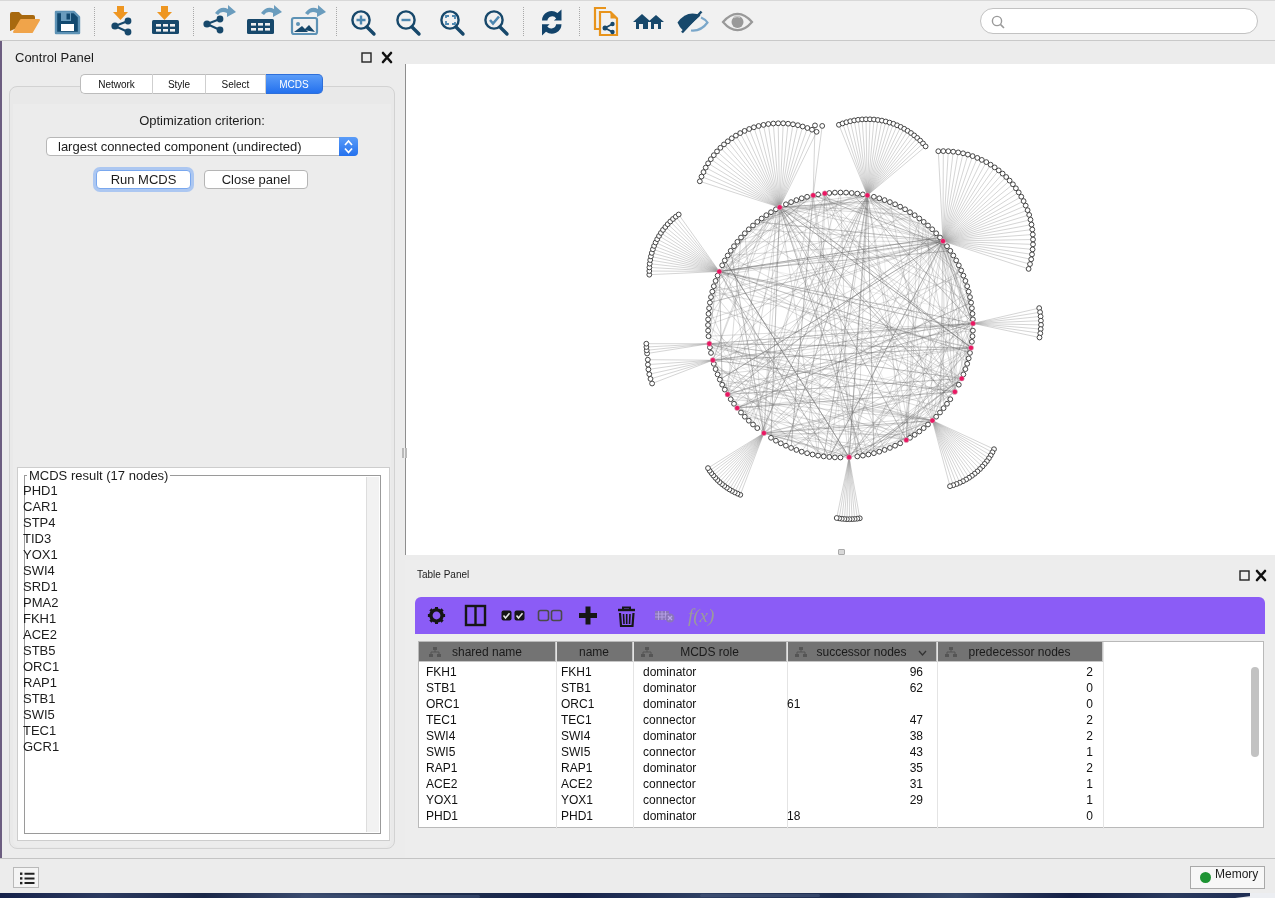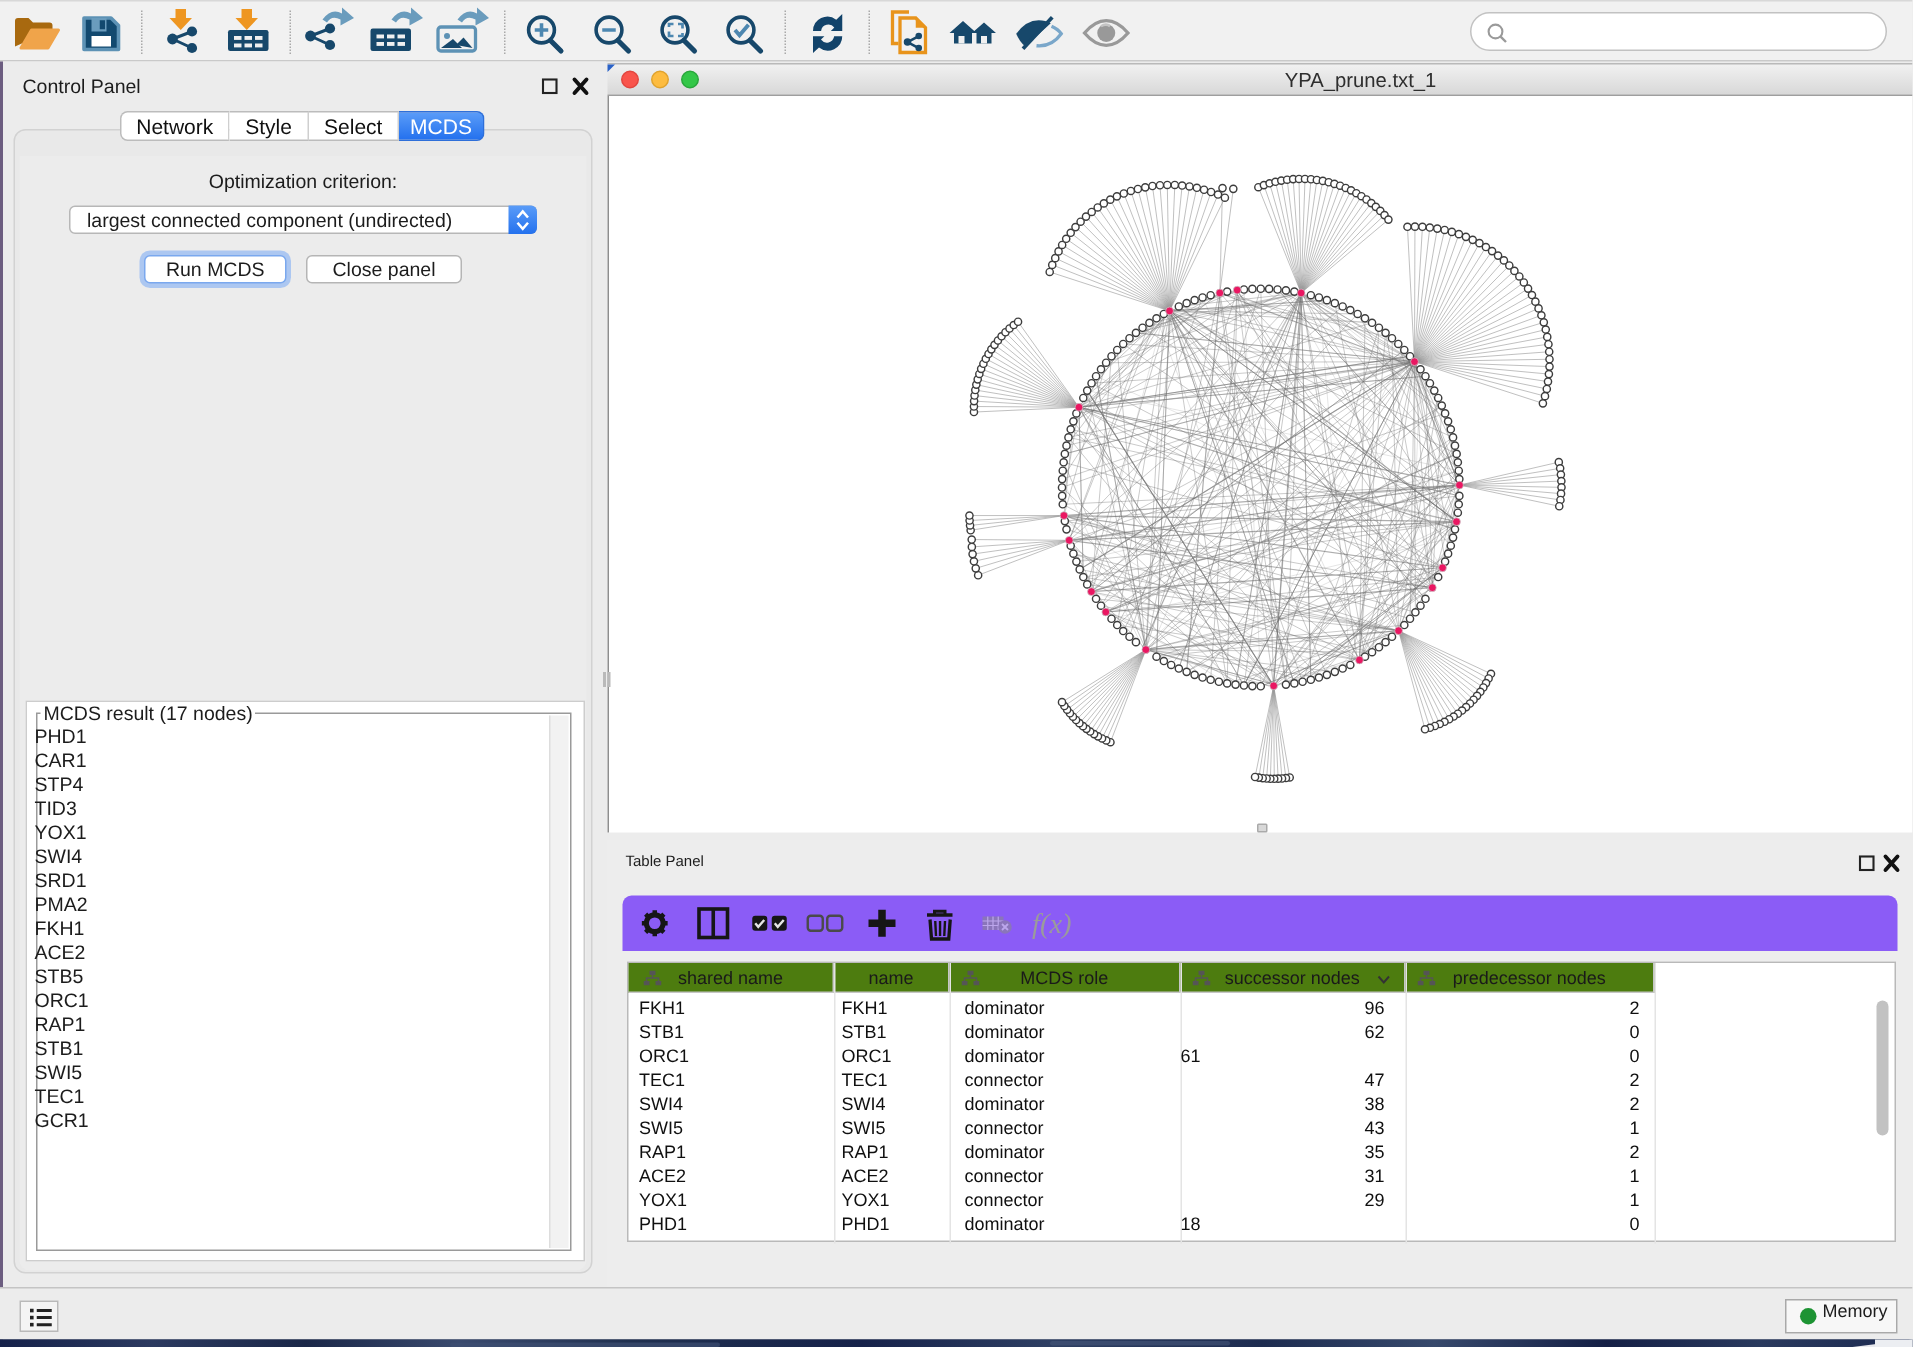--- a/index.html
+++ b/index.html
@@ -11,21 +11,21 @@
 #toolbar { left:0; top:0; width:1275px; height:41px; background:#f1f1f1; border-bottom:1px solid #c9c9c9; border-top:1px solid #d8d8d8; }
 .tsep { position:absolute; top:6px; height:29px; width:0; border-left:1px dotted #a9a9a9; }
 #searchbox { position:absolute; left:980px; top:7px; width:278px; height:26px; background:#fff; border:1px solid #c2c2c2; border-radius:13px; }
 
 
 #leftedge { left:0; top:41px; width:2px; height:852px; background:#6c5d80; }
 #cpanel { left:2px; top:41px; width:402px; height:817px; background:#ececec; }
 #cpanel .title { position:absolute; left:13px; top:9px; font-size:13px; color:#1c1c1c; }
 #cpcard { position:absolute; left:7px; top:45px; width:386px; height:763px; background:#e9e9e9; border:1px solid #d2d2d2; border-radius:8px; }
 #cpinner { position:absolute; left:3px; top:17px; width:378px; height:743px; background:#ececec; border-radius:0 0 7px 7px; }
-.tabs { position:absolute; display:flex; height:20px; font-size:14px; }
+.tabs { position:absolute; display:flex; height:20px; font-size:10px; }
 .tab { background:#fff; border-top:1px solid #bcbcbc; border-bottom:1px solid #bcbcbc; border-right:1px solid #cfcfcf; display:flex; align-items:center; justify-content:center; color:#111; }
 .tab.first { border-left:1px solid #bcbcbc; border-radius:5px 0 0 5px; }
 .tab.last { border-right:1px solid #bcbcbc; border-radius:0 5px 5px 0; }
 .tab.sel { background:linear-gradient(#5a9cf8,#2471ee); color:#fff; border-color:#2e6fd9; }
 #cptabs { left:78px; top:33px; z-index:5; }
 #optlabel { position:absolute; left:0; top:9px; width:378px; text-align:center; font-size:13px; }
 #dropdown { position:absolute; left:33px; top:33px; width:312px; height:19px; background:#fff; border:1px solid #b7b7b7; border-radius:4px; font-size:13px; }
 #dropdown .txt { position:absolute; left:11px; top:1px;text-align:right; }
 #dropdown .cap { position:absolute; right:-1px; top:-1px; width:19px; height:19px; background:linear-gradient(#5a9cf8,#2471ee); border-radius:0 4px 4px 0; }
 .btn { position:absolute; height:19px; background:#fff; border:1px solid #b5b5b5; border-radius:4px; font-size:13px; text-align:center; line-height:17px; }
@@ -43,21 +43,21 @@
 #nettitle .t { position:absolute; left:67px; width:870px; text-align:center; top:3px; font-size:13.5px; color:#2e2e2e; }
 .light { position:absolute; top:4px; width:12px; height:12px; border-radius:50%; }
 #netcanvas { position:absolute; left:0; top:22px; width:870px; height:491px; background:#fff; border-left:1px solid #8e8e8e; }
 #corner { position:absolute; left:0; top:0; width:0; height:0; border-left:5px solid #2a62c8; border-bottom:5px solid transparent; }
 
 
 #tpanel { left:405px; top:560px; width:870px; height:298px; background:#ededed; }
 #tpanel .title { position:absolute; left:12px; top:9px; font-size:10px; }
 #ttoolbar { position:absolute; left:10px; top:37px; width:850px; height:37px; background:#8b5cf6; border-radius:6px 6px 0 0; }
 #tview { position:absolute; left:13px; top:81px; width:846px; height:187px; background:#fff; border:1px solid #b9b9b9; }
-#thead { position:absolute; left:0; top:0; width:684px; height:20px; background:#4d7c0f; border-bottom:1px solid #c6c6c6; font-size:12px; }
+#thead { position:absolute; left:0; top:0; width:684px; height:20px; background:#737373; border-bottom:1px solid #c6c6c6; font-size:12px; }
 .hcell { position:absolute; top:0; height:20px; border-right:1px solid #c6c6c6; text-align:center; line-height:20px; color:#1a1a1a; }
 #tbodyin { position:absolute; left:0; top:0; width:697px; height:187px; }
 .trow { left:0; width:697px; color:#101010; }
 .trow { position:absolute; font-size:12px; height:16px; line-height:16px; }
 .tcol { position:absolute; }
 #tscroll { position:absolute; right:4px; top:25px; width:8px; height:90px; background:#c2c2c2; border-radius:4px; }
 #btabs { position:absolute; left:256px; top:275px; }
 
 
 #statusbar { left:0; top:858px; width:1275px; height:35px; background:#ececec; border-top:1px solid #c4c4c4; }
@@ -210,27 +210,20 @@
     </div>
   <div class="tabs" id="cptabs">
     <div class="tab first" style="width:73px">Network</div>
     <div class="tab" style="width:53px">Style</div>
     <div class="tab" style="width:60px">Select</div>
     <div class="tab last sel" style="width:57px">MCDS</div>
   </div>
 </div>
 
 <div class="abs" id="netwin">
-  <div id="nettitle">
-    <div id="corner"></div>
-    <span class="t">YPA_prune.txt_1</span>
-    <span class="light" style="left:9px; background:#f9544c; border:1px solid #e2463f;"></span>
-    <span class="light" style="left:29px; background:#fdbc40; border:1px solid #e0a32e;"></span>
-    <span class="light" style="left:49px; background:#33c748; border:1px solid #2aa73c;"></span>
-  </div>
   <div id="netcanvas">
       <svg width="870" height="492" viewBox="0 0 870 492" style="position:absolute;left:0;top:0">
 <path d="M434.5 128.5L552.8 201.3M445.7 393.0L504.0 373.8M473.3 134.3L494.2 379.3M321.7 330.5L489.1 381.7M552.8 201.3L462.4 131.5M321.7 330.5L369.9 145.3M423.3 129.0L434.5 393.5M504.0 373.8L395.7 134.3M335.0 348.5L562.7 294.4M303.9 283.4L473.3 387.7M550.2 196.4L355.7 367.5M456.9 391.6L365.0 148.2M328.0 339.8L412.1 391.6M555.2 315.6L451.3 129.6M355.7 367.5L302.1 255.4M379.9 140.3L508.7 151.2M369.9 376.7L565.1 283.4M530.2 169.3L423.3 393.0M318.8 196.4L566.5 249.8M562.7 294.4L324.7 186.8M360.3 370.8L462.4 131.5M311.6 310.4L566.5 249.8M534.0 348.5L541.0 182.2M483.9 383.9L561.2 299.8" stroke="#8a8a8a" stroke-width="0.5" opacity="0.3" fill="none"></path>
 <path d="M373.7 143.3L565.1 283.4M373.7 143.3L412.1 391.6M373.7 143.3L456.9 391.6M373.7 143.3L423.3 129.0M373.7 143.3L537.6 177.8M373.7 143.3L547.3 330.5M373.7 143.3L318.8 325.6M373.7 143.3L565.1 283.4M373.7 143.3L462.4 390.5M373.7 143.3L302.1 255.4M373.7 143.3L565.1 283.4M373.7 143.3L478.6 385.9M373.7 143.3L307.8 222.2M373.7 143.3L456.9 391.6M373.7 143.3L321.7 191.5M373.7 143.3L483.9 138.1M373.7 143.3L566.9 266.6M373.7 143.3L478.6 136.1M373.7 143.3L365.0 373.8M373.7 143.3L508.7 370.8M373.7 143.3L562.7 227.6M373.7 143.3L365.0 373.8M373.7 143.3L544.3 335.2M373.7 143.3L544.3 335.2M373.7 143.3L508.7 151.2M373.7 143.3L328.0 182.2M373.7 143.3L478.6 136.1M373.7 143.3L417.7 129.6M373.7 143.3L305.0 233.1M373.7 143.3L565.1 238.6M373.7 143.3L338.8 352.7M373.7 143.3L309.6 216.9M373.7 143.3L499.1 145.3M407.2 131.3L338.8 169.3M407.2 131.3L522.0 161.5M407.2 131.3L316.2 201.3M407.2 131.3L561.2 299.8M407.2 131.3L451.3 392.4M418.8 129.4L401.1 389.2M418.8 129.4L550.2 325.6M418.8 129.4L451.3 392.4M418.8 129.4L541.0 339.8M418.8 129.4L412.1 391.6M418.8 129.4L347.0 161.5M418.8 129.4L347.0 360.5M461.4 131.3L342.8 356.7M461.4 131.3L467.9 389.2M461.4 131.3L417.7 392.4M461.4 131.3L557.4 211.6M461.4 131.3L355.7 154.5M461.4 131.3L331.4 177.8M461.4 131.3L499.1 376.7M461.4 131.3L417.7 129.6M461.4 131.3L504.0 373.8M461.4 131.3L338.8 352.7M461.4 131.3L566.5 249.8M461.4 131.3L351.3 157.9M461.4 131.3L309.6 216.9M461.4 131.3L379.9 140.3M461.4 131.3L508.7 151.2M461.4 131.3L451.3 392.4M461.4 131.3L564.0 288.9M461.4 131.3L379.9 381.7M461.4 131.3L417.7 392.4M461.4 131.3L467.9 389.2M461.4 131.3L559.4 216.9M461.4 131.3L530.2 169.3M461.4 131.3L379.9 381.7M461.4 131.3L360.3 151.2M461.4 131.3L328.0 339.8M461.4 131.3L547.3 191.5M461.4 131.3L306.3 294.4M461.4 131.3L423.3 393.0M537.0 177.1L434.5 393.5M537.0 177.1L311.6 211.6M537.0 177.1L423.3 393.0M537.0 177.1L321.7 191.5M537.0 177.1L328.0 339.8M537.0 177.1L462.4 390.5M537.0 177.1L567.0 261.0M537.0 177.1L302.1 255.4M537.0 177.1L547.3 330.5M537.0 177.1L561.2 299.8M537.0 177.1L537.6 344.2M537.0 177.1L342.8 165.3M537.0 177.1L467.9 132.8M537.0 177.1L318.8 325.6M537.0 177.1L557.4 310.4M537.0 177.1L338.8 352.7M537.0 177.1L566.9 255.4M537.0 177.1L303.9 238.6M537.0 177.1L565.1 238.6M537.0 177.1L566.5 272.2M537.0 177.1L412.1 130.4M537.0 177.1L379.9 140.3M537.0 177.1L305.0 233.1M537.0 177.1L423.3 393.0M537.0 177.1L351.3 157.9M537.0 177.1L534.0 348.5M537.0 177.1L313.8 315.6M537.0 177.1L307.8 299.8M537.0 177.1L561.2 222.2M537.0 177.1L423.3 393.0M537.0 177.1L302.0 261.0M537.0 177.1L494.2 379.3M537.0 177.1L395.7 387.7M537.0 177.1L351.3 157.9M537.0 177.1L331.4 177.8M537.0 177.1L508.7 370.8M537.0 177.1L445.7 129.0M537.0 177.1L306.3 227.6M537.0 177.1L456.9 130.4M537.0 177.1L303.9 238.6M537.0 177.1L567.0 261.0M537.0 177.1L374.8 379.3M567.0 259.4L555.2 206.4M567.0 259.4L530.2 169.3M567.0 259.4L499.1 145.3M567.0 259.4L385.1 383.9M567.0 259.4L557.4 310.4M567.0 259.4L530.2 169.3M567.0 259.4L559.4 216.9M567.0 259.4L547.3 330.5M567.0 259.4L302.5 272.2M567.0 259.4L555.2 315.6M567.0 259.4L445.7 129.0M567.0 259.4L445.7 129.0M567.0 259.4L526.2 356.7M567.0 259.4L303.9 283.4M565.0 283.8L307.8 222.2M565.0 283.8L423.3 393.0M565.0 283.8L526.2 165.3M565.0 283.8L316.2 320.7M565.0 283.8L467.9 389.2M565.0 283.8L306.3 227.6M565.0 283.8L417.7 129.6M565.0 283.8L473.3 387.7M565.0 283.8L385.1 383.9M565.0 283.8L355.7 154.5M565.0 283.8L311.6 310.4M555.7 314.5L303.1 244.2M555.7 314.5L530.2 352.7M555.7 314.5L456.9 391.6M555.7 314.5L365.0 373.8M555.7 314.5L321.7 191.5M555.7 314.5L451.3 392.4M555.7 314.5L456.9 391.6M555.7 314.5L342.8 165.3M555.7 314.5L451.3 392.4M548.9 327.8L544.3 186.8M548.9 327.8L517.7 157.9M548.9 327.8L445.7 393.0M548.9 327.8L369.9 145.3M548.9 327.8L462.4 390.5M548.9 327.8L555.2 206.4M548.9 327.8L316.2 201.3M548.9 327.8L303.9 283.4M548.9 327.8L462.4 131.5M526.4 356.5L483.9 138.1M526.4 356.5L483.9 383.9M526.4 356.5L313.8 315.6M526.4 356.5L316.2 320.7M526.4 356.5L305.0 288.9M526.4 356.5L417.7 129.6M526.4 356.5L374.8 142.7M526.4 356.5L566.5 249.8M526.4 356.5L324.7 335.2M526.4 356.5L365.0 373.8M526.4 356.5L522.0 161.5M526.4 356.5L434.5 393.5M526.4 356.5L483.9 383.9M526.4 356.5L309.6 305.1M526.4 356.5L318.8 325.6M526.4 356.5L412.1 391.6M526.4 356.5L434.5 393.5M526.4 356.5L552.8 201.3M500.3 376.0L309.6 305.1M500.3 376.0L517.7 157.9M500.3 376.0L307.8 222.2M500.3 376.0L561.2 299.8M500.3 376.0L567.0 261.0M500.3 376.0L504.0 148.2M500.3 376.0L564.0 233.1M500.3 376.0L552.8 201.3M500.3 376.0L513.3 154.5M500.3 376.0L302.5 272.2M500.3 376.0L328.0 339.8M500.3 376.0L557.4 310.4M500.3 376.0L338.8 352.7M443.1 393.2L566.5 249.8M443.1 393.2L462.4 131.5M443.1 393.2L307.8 299.8M443.1 393.2L316.2 320.7M443.1 393.2L562.7 227.6M443.1 393.2L566.9 255.4M443.1 393.2L309.6 216.9M443.1 393.2L406.6 131.5M443.1 393.2L508.7 370.8M443.1 393.2L395.7 387.7M443.1 393.2L564.0 233.1M443.1 393.2L318.8 196.4M443.1 393.2L306.3 227.6M443.1 393.2L434.5 128.5M443.1 393.2L559.4 305.1M443.1 393.2L318.8 196.4M443.1 393.2L302.0 261.0M443.1 393.2L513.3 154.5M357.9 369.1L508.7 370.8M357.9 369.1L562.7 227.6M357.9 369.1L550.2 325.6M357.9 369.1L483.9 383.9M357.9 369.1L324.7 186.8M357.9 369.1L374.8 142.7M357.9 369.1L445.7 393.0M357.9 369.1L530.2 352.7M357.9 369.1L537.6 177.8M357.9 369.1L440.1 393.4M357.9 369.1L324.7 186.8M357.9 369.1L338.8 169.3M357.9 369.1L318.8 325.6M357.9 369.1L318.8 196.4M357.9 369.1L303.1 244.2M357.9 369.1L555.2 206.4M357.9 369.1L473.3 387.7M357.9 369.1L406.6 131.5M357.9 369.1L445.7 393.0M357.9 369.1L369.9 145.3M357.9 369.1L434.5 128.5M357.9 369.1L552.8 320.7M331.2 344.0L306.3 294.4M331.2 344.0L567.0 261.0M331.2 344.0L566.9 255.4M331.2 344.0L552.8 320.7M331.2 344.0L462.4 390.5M331.2 344.0L423.3 393.0M331.2 344.0L555.2 206.4M321.6 330.4L530.2 169.3M321.6 330.4L530.2 169.3M321.6 330.4L508.7 370.8M321.6 330.4L499.1 145.3M321.6 330.4L395.7 134.3M321.6 330.4L335.0 173.5M321.6 330.4L566.5 249.8M306.8 296.2L360.3 151.2M306.8 296.2L566.9 266.6M306.8 296.2L489.1 140.3M306.8 296.2L395.7 387.7M306.8 296.2L365.0 148.2M306.8 296.2L557.4 211.6M303.3 279.7L522.0 360.5M303.3 279.7L534.0 348.5M303.3 279.7L537.6 344.2M303.3 279.7L309.6 216.9M303.3 279.7L417.7 392.4M303.3 279.7L331.4 177.8M313.3 207.5L406.6 131.5M313.3 207.5L473.3 387.7M313.3 207.5L347.0 161.5M313.3 207.5L423.3 393.0M313.3 207.5L302.5 272.2M313.3 207.5L544.3 186.8M313.3 207.5L508.7 151.2M313.3 207.5L544.3 335.2M313.3 207.5L316.2 320.7M313.3 207.5L412.1 391.6M313.3 207.5L566.9 266.6M313.3 207.5L451.3 129.6M313.3 207.5L347.0 161.5M313.3 207.5L423.3 393.0M313.3 207.5L428.9 128.6M313.3 207.5L316.2 320.7M313.3 207.5L566.9 266.6M313.3 207.5L552.8 320.7M313.3 207.5L534.0 173.5M313.3 207.5L544.3 186.8" stroke="#737373" stroke-width="0.55" opacity="0.46" fill="none"></path>
 <path d="M313.3 207.5L564.0 288.9M443.1 393.2L318.8 196.4M537.0 177.1L313.8 315.6M407.2 131.3L385.1 383.9M407.2 131.3L541.0 182.2M565.0 283.8L379.9 140.3M461.4 131.3L355.7 367.5M313.3 207.5L534.0 173.5M331.2 344.0L565.1 238.6M303.3 279.7L567.0 259.4M306.8 296.2L565.0 283.8M303.3 279.7L565.0 283.8M306.8 296.2L567.0 259.4M313.3 207.5L537.0 177.1M321.6 330.4L555.7 314.5M331.2 344.0L548.9 327.8M357.9 369.1L526.4 356.5M443.1 393.2L461.4 131.3M373.7 143.3L500.3 376.0M303.3 279.7L555.7 314.5M306.8 296.2L548.9 327.8M321.6 330.4L567.0 259.4M313.3 207.5L567.0 259.4" stroke="#6a6a6a" stroke-width="0.8" opacity="0.55" fill="none"></path>
 <path d="M373.7 143.3L293.8 117.3M373.7 143.3L295.5 112.6M373.7 143.3L297.5 108.1M373.7 143.3L299.7 103.6M373.7 143.3L302.1 99.3M373.7 143.3L304.8 95.2M373.7 143.3L307.8 91.2M373.7 143.3L311.0 87.4M373.7 143.3L314.4 83.8M373.7 143.3L318.0 80.4M373.7 143.3L321.8 77.3M373.7 143.3L325.8 74.3M373.7 143.3L329.9 71.6M373.7 143.3L334.2 69.1M373.7 143.3L338.6 66.9M373.7 143.3L343.2 65.0M373.7 143.3L347.9 63.3M373.7 143.3L352.6 62.0M373.7 143.3L357.5 60.9M373.7 143.3L362.3 60.0M373.7 143.3L367.3 59.5M373.7 143.3L372.2 59.3M373.7 143.3L377.2 59.3M373.7 143.3L382.1 59.7M373.7 143.3L387.0 60.3M373.7 143.3L391.9 61.2M373.7 143.3L396.7 62.5M373.7 143.3L401.4 64.0M373.7 143.3L406.0 65.7M373.7 143.3L410.6 67.8M407.2 131.3L409.0 61.4M407.2 131.3L416.2 61.9M461.4 131.3L432.9 60.8M461.4 131.3L436.6 59.4M461.4 131.3L440.4 58.2M461.4 131.3L444.3 57.2M461.4 131.3L448.2 56.4M461.4 131.3L452.1 55.8M461.4 131.3L456.1 55.4M461.4 131.3L460.0 55.3M461.4 131.3L464.0 55.3M461.4 131.3L468.0 55.5M461.4 131.3L471.9 56.0M461.4 131.3L475.9 56.6M461.4 131.3L479.8 57.5M461.4 131.3L483.6 58.6M461.4 131.3L487.4 59.8M461.4 131.3L491.1 61.3M461.4 131.3L494.7 62.9M461.4 131.3L498.2 64.8M461.4 131.3L501.6 66.8M461.4 131.3L505.0 69.0M461.4 131.3L508.2 71.4M461.4 131.3L511.2 73.9M461.4 131.3L514.2 76.6M461.4 131.3L517.0 79.4M461.4 131.3L519.6 82.4M537.0 177.1L532.3 87.2M537.0 177.1L537.3 87.1M537.0 177.1L542.3 87.2M537.0 177.1L547.2 87.7M537.0 177.1L552.2 88.4M537.0 177.1L557.1 89.3M537.0 177.1L561.9 90.6M537.0 177.1L566.6 92.1M537.0 177.1L571.3 93.9M537.0 177.1L575.8 95.9M537.0 177.1L580.3 98.1M537.0 177.1L584.6 100.7M537.0 177.1L588.7 103.4M537.0 177.1L592.7 106.4M537.0 177.1L596.6 109.6M537.0 177.1L600.2 113.0M537.0 177.1L603.6 116.6M537.0 177.1L606.9 120.3M537.0 177.1L609.9 124.3M537.0 177.1L612.7 128.4M537.0 177.1L615.3 132.7M537.0 177.1L617.6 137.1M537.0 177.1L619.7 141.6M537.0 177.1L621.6 146.2M537.0 177.1L623.2 150.9M537.0 177.1L624.5 155.7M537.0 177.1L625.5 160.6M537.0 177.1L626.3 165.5M537.0 177.1L626.8 170.5M537.0 177.1L627.0 175.5M537.0 177.1L627.0 180.4M537.0 177.1L626.6 185.4M537.0 177.1L626.0 190.4M537.0 177.1L625.2 195.3M537.0 177.1L624.0 200.1M537.0 177.1L622.6 204.9M567.0 259.4L633.2 244.1M567.0 259.4L634.1 248.2M567.0 259.4L634.6 252.4M567.0 259.4L634.9 256.7M567.0 259.4L635.0 260.9M567.0 259.4L634.7 265.1M567.0 259.4L634.3 269.3M567.0 259.4L633.5 273.5M526.4 356.5L588.0 385.2M526.4 356.5L586.4 388.3M526.4 356.5L584.7 391.4M526.4 356.5L582.9 394.3M526.4 356.5L580.9 397.2M526.4 356.5L578.7 399.9M526.4 356.5L576.4 402.5M526.4 356.5L574.0 405.0M526.4 356.5L571.4 407.4M526.4 356.5L568.7 409.7M526.4 356.5L565.9 411.8M526.4 356.5L563.1 413.7M526.4 356.5L560.1 415.5M526.4 356.5L557.0 417.2M526.4 356.5L553.8 418.7M526.4 356.5L550.6 420.0M526.4 356.5L547.3 421.2M526.4 356.5L544.0 422.2M443.1 393.2L453.8 454.3M443.1 393.2L451.3 454.7M443.1 393.2L448.7 455.0M443.1 393.2L446.1 455.1M443.1 393.2L443.5 455.2M443.1 393.2L440.9 455.2M443.1 393.2L438.4 455.0M443.1 393.2L435.8 454.8M443.1 393.2L433.2 454.4M443.1 393.2L430.7 454.0M357.9 369.1L334.3 430.8M357.9 369.1L331.5 429.6M357.9 369.1L328.7 428.3M357.9 369.1L326.0 426.9M357.9 369.1L323.4 425.4M357.9 369.1L320.8 423.7M357.9 369.1L318.3 421.9M357.9 369.1L316.0 420.1M357.9 369.1L313.6 418.1M357.9 369.1L311.4 416.0M357.9 369.1L309.3 413.8M357.9 369.1L307.3 411.5M357.9 369.1L305.4 409.1M357.9 369.1L303.6 406.7M357.9 369.1L302.0 404.1M306.8 296.2L246.1 319.5M306.8 296.2L244.5 314.9M306.8 296.2L243.3 310.2M306.8 296.2L242.4 305.4M306.8 296.2L241.9 300.6M306.8 296.2L241.8 295.7M303.3 279.7L241.1 289.5M303.3 279.7L240.7 286.3M303.3 279.7L240.4 283.0M303.3 279.7L240.3 279.7M313.3 207.5L243.3 210.7M313.3 207.5L243.3 207.0M313.3 207.5L243.4 203.4M313.3 207.5L243.7 199.7M313.3 207.5L244.2 196.0M313.3 207.5L244.9 192.4M313.3 207.5L245.8 188.9M313.3 207.5L246.9 185.3M313.3 207.5L248.1 181.9M313.3 207.5L249.6 178.5M313.3 207.5L251.2 175.2M313.3 207.5L253.0 172.0M313.3 207.5L254.9 168.9M313.3 207.5L257.0 165.9M313.3 207.5L259.3 163.0M313.3 207.5L261.7 160.2M313.3 207.5L264.3 157.5M313.3 207.5L267.0 155.0M313.3 207.5L269.8 152.7M313.3 207.5L272.7 150.5" stroke="#969696" stroke-width="0.5" opacity="0.8" fill="none"></path>
 <g fill="#fff" stroke="#3d3d3d" stroke-width="0.95" r="2.2">
           <circle cx="434.5" cy="128.5" r="2.4"></circle>
           <circle cx="440.1" cy="128.6" r="2.4"></circle>
           <circle cx="445.7" cy="129.0" r="2.4"></circle>

